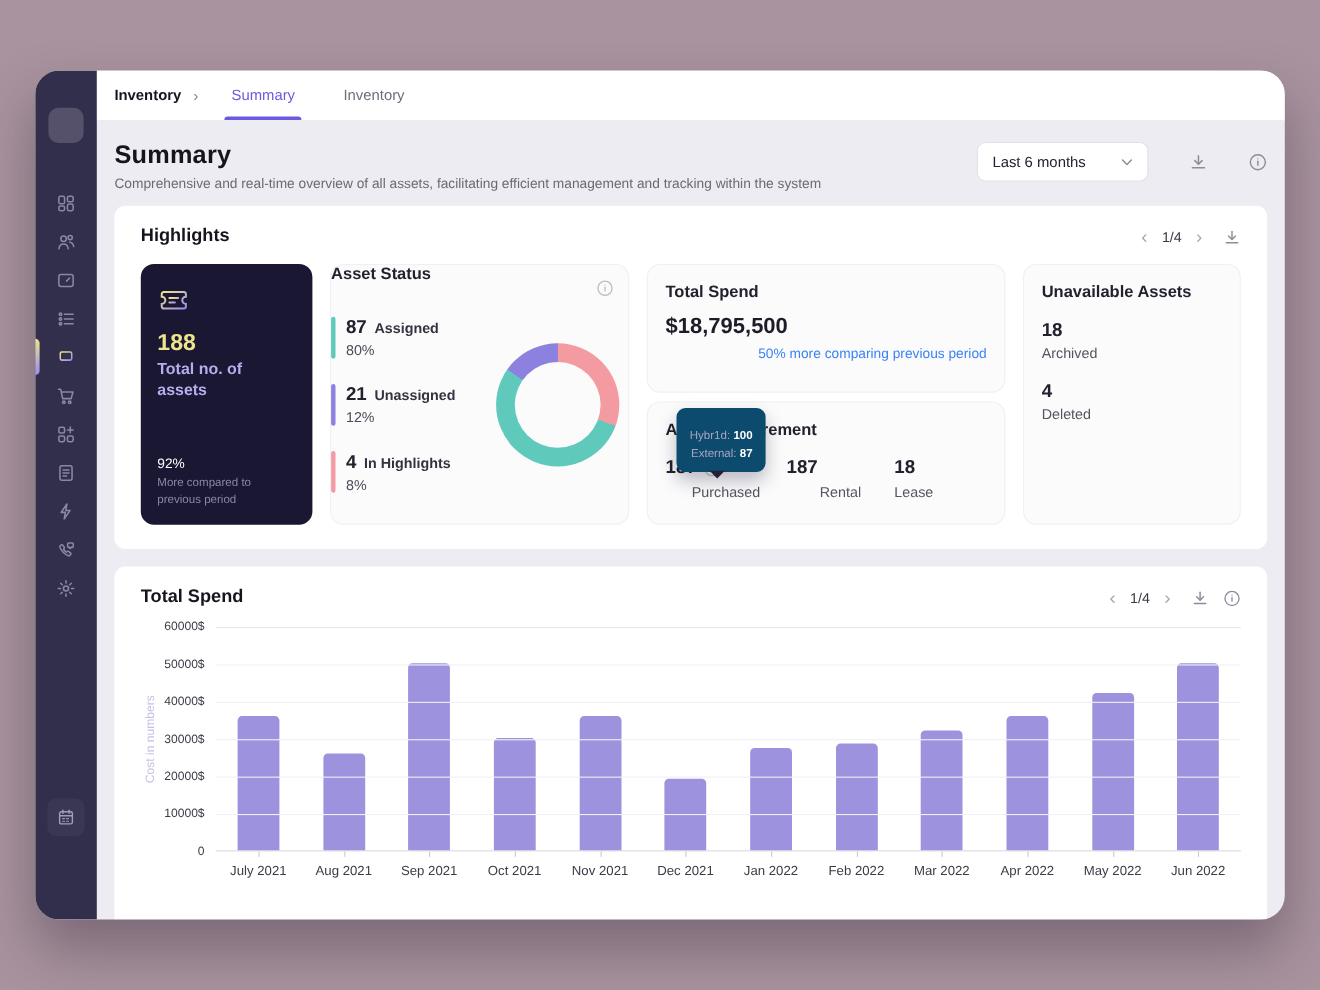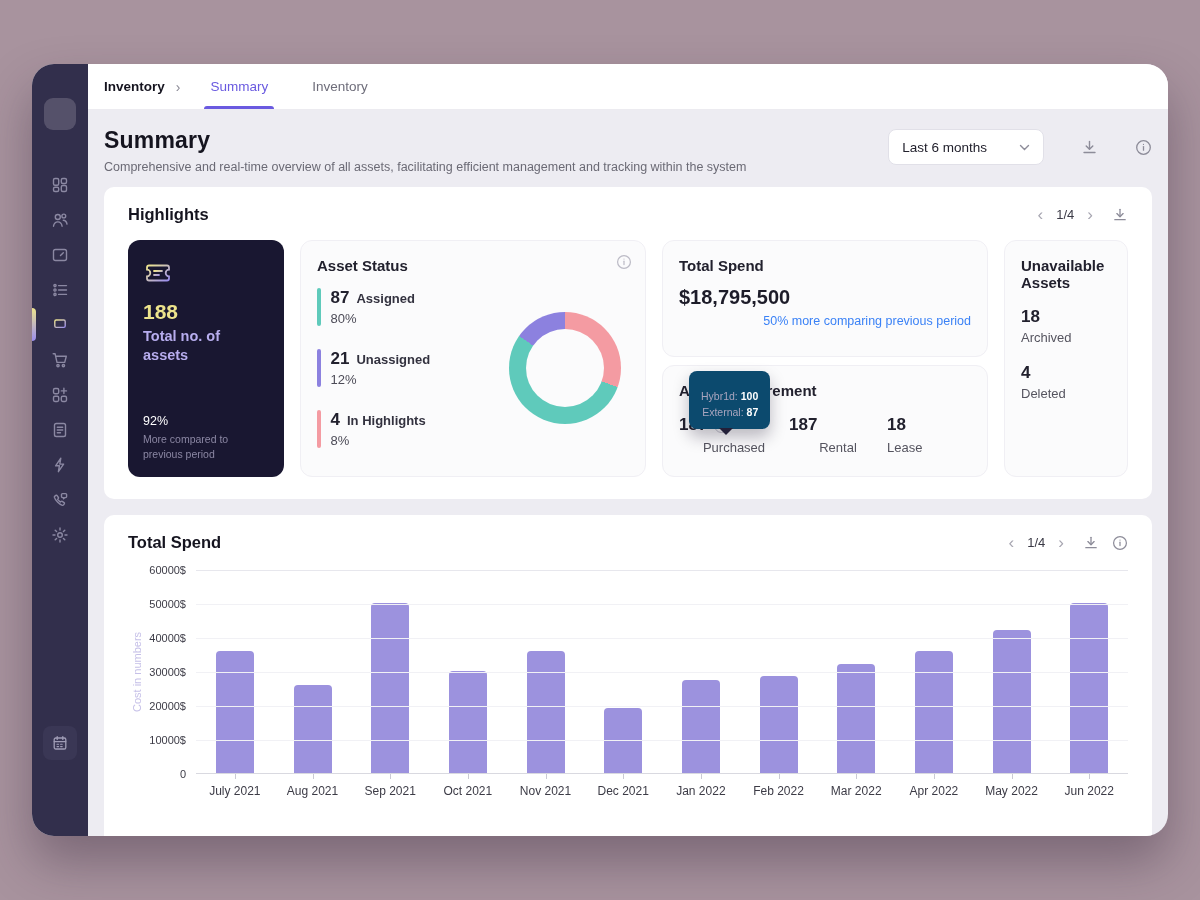--- a/index.html
+++ b/index.html
@@ -36,39 +36,39 @@
 
   .page-head { display:flex; justify-content:space-between; align-items:flex-start; padding:17px 16px 13px; }
   .pg-title { font-size:23px; font-weight:bold; color:#15141F; letter-spacing:.2px; }
   .pg-sub { font-size:12.5px; color:#6B6A75; margin-top:6px; }
   .head-tools { display:flex; align-items:center; gap:37px; margin-top:2px; }
   .select { height:36px; background:#fff; border:1px solid #E1E0E8; border-radius:8px; display:flex; align-items:center;
             padding:0 13px; gap:32px; font-size:13.5px; color:#23222E; cursor:pointer; }
   .icon-btn { background:none; border:none; color:#8D8C99; cursor:pointer; display:flex; padding:0; }
 
   .section { background:#fff; border-radius:10px; margin:0 16px; padding:18px 24px 22px; }
-  .sec-head { display:flex; justify-content:space-between; align-items:center; }
+  .sec-head { display:flex; justify-content:space-between; align-items:flex-end; }
   .sec-title { font-size:16.5px; font-weight:bold; color:#15141F; }
   .sec-tools { display:flex; align-items:center; gap:13px; }
   .pag-chev { font-size:17px; color:#A7A6B1; cursor:pointer; line-height:1; background:none; border:none; }
   .pag-num { font-size:13px; color:#3A3945; }
 
   
   .cards { display:flex; gap:16px; margin-top:16px; height:237px; }
   .card { background:#FBFBFC; border:1px solid #F0EFF4; border-radius:12px; }
   .card-title { font-size:15px; font-weight:bold; color:#22212E; }
 
   .card.dark { width:156px; flex-shrink:0; background:#191731; border:none; padding:17px 15px 15px; display:flex; flex-direction:column; }
   .dk-val { font-size:21px; font-weight:bold; color:#EDE48C; margin-top:15px; }
   .dk-lab { font-size:14.5px; font-weight:bold; color:#B7ADEE; margin-top:3px; line-height:1.3; }
   .dk-sp { flex:1; }
   .dk-pct { font-size:12.5px; font-weight:normal; color:#fff; }
   .dk-note { font-size:10.5px; color:#8B87A3; margin-top:4px; line-height:1.45; }
 
-  .card.status { width:346px; flex-shrink:0; padding:16px; position:relative; display:flex; flex-direction:column; }
+  .card.status { width:272px; flex-shrink:0; position:relative; display:flex; flex-direction:column; }
   .status-info { position:absolute; right:13px; top:13px; color:#BCBBC6; }
   .status-body { display:flex; flex:1; align-items:center; margin-top:2px; }
   .legend { display:flex; flex-direction:column; gap:23px; flex:1; }
   .leg-item { display:flex; }
   .leg-bar { width:3.5px; border-radius:2px; margin-right:10px; align-self:stretch; }
   .leg-line1 { display:flex; align-items:baseline; gap:7px; }
   .leg-val { font-size:17px; font-weight:bold; color:#22212E; }
   .leg-lab { font-size:13px; font-weight:bold; color:#33323F; }
   .leg-pct { font-size:13px; color:#4C4B57; margin-top:3px; }
   .donut { width:112px; height:112px; border-radius:50%; position:relative; margin-right:8px; flex-shrink:0; align-self:center; }

